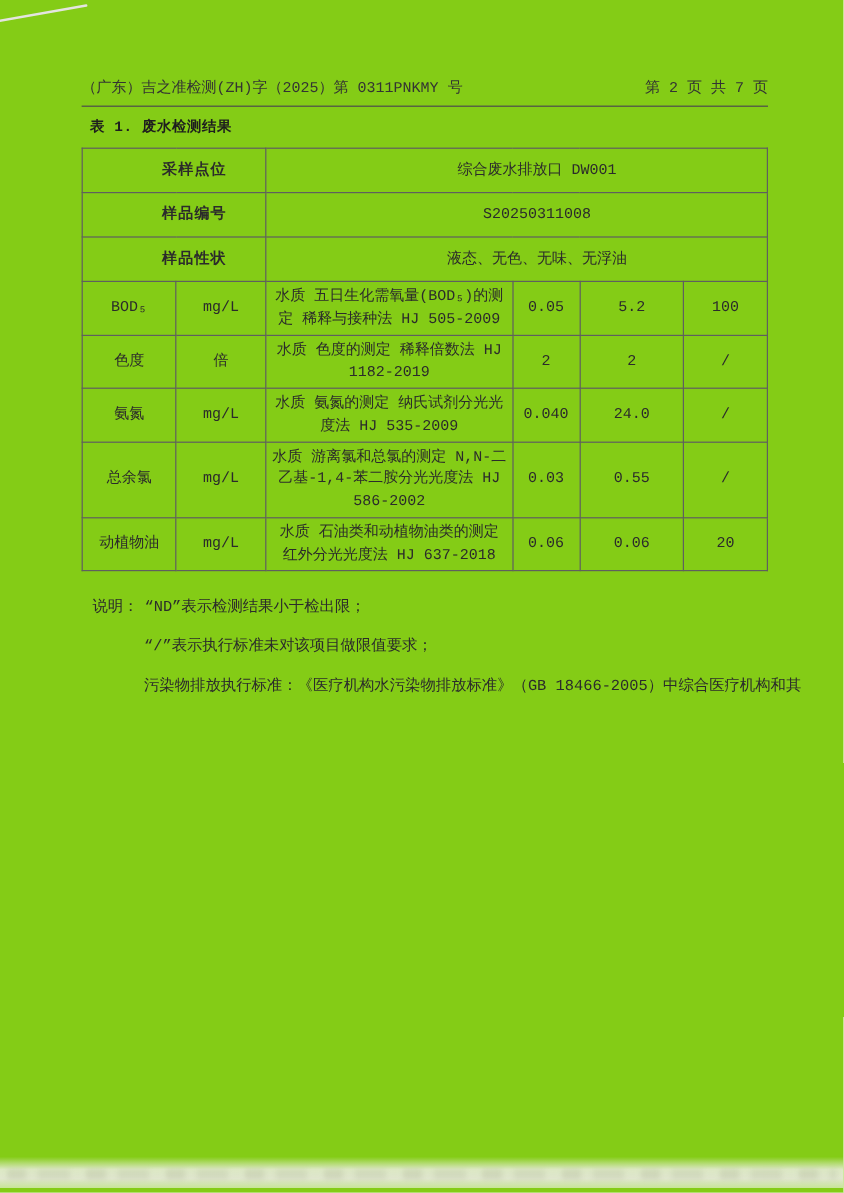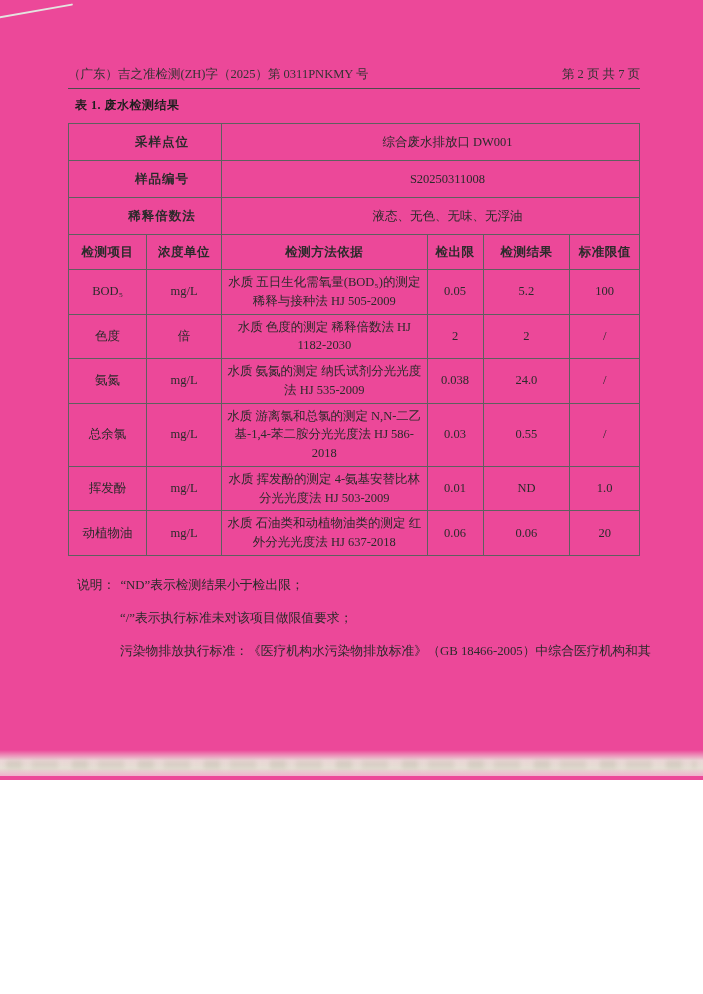--- a/index.html
+++ b/index.html
@@ -3,24 +3,24 @@
 <meta charset="utf-8">
 <style>
   html, body {
     margin: 0;
     padding: 0;
     background: #ffffff;
   }
   .page {
     position: relative;
     width: 703px;
-    height: 780px;
-    background: #ec4899;
+    height: 994px;
+    background: #84cc16;
     overflow: hidden;
-    font-family: Liberation Serif, serif;
+    font-family: Liberation Mono, monospace;
     color: #2e2e2e;
   }
   
   .artifact-top {
     position: absolute;
     top: 17px;
     left: -4px;
     width: 78px;
     height: 2px;
     background: #e4e4e0;
@@ -138,72 +138,56 @@
       <tbody>
         <tr class="info-row">
           <td colspan="2" class="lbl">采样点位</td>
           <td colspan="4">综合废水排放口 DW001</td>
         </tr>
         <tr class="info-row">
           <td colspan="2" class="lbl">样品编号</td>
           <td colspan="4">S20250311008</td>
         </tr>
         <tr class="info-row">
-          <td colspan="2" class="lbl">稀释倍数法</td>
+          <td colspan="2" class="lbl">样品性状</td>
           <td colspan="4">液态、无色、无味、无浮油</td>
         </tr>
 
-        <tr class="head-row">
-          <th>检测项目</th>
-          <th>浓度单位</th>
-          <th>检测方法依据</th>
-          <th>检出限</th>
-          <th>检测结果</th>
-          <th>标准限值</th>
-        </tr>
 
         <tr>
           <td>BOD₅</td>
           <td>mg/L</td>
           <td class="method">水质 五日生化需氧量(BOD₅)的测定 稀释与接种法 HJ 505-2009</td>
           <td>0.05</td>
           <td>5.2</td>
           <td>100</td>
         </tr>
         <tr>
           <td>色度</td>
           <td>倍</td>
-          <td class="method">水质 色度的测定 稀释倍数法 HJ 1182-2030</td>
+          <td class="method">水质 色度的测定 稀释倍数法 HJ 1182-2019</td>
           <td>2</td>
           <td>2</td>
           <td>/</td>
         </tr>
         <tr>
           <td>氨氮</td>
           <td>mg/L</td>
           <td class="method">水质 氨氮的测定 纳氏试剂分光光度法 HJ 535-2009</td>
-          <td>0.038</td>
+          <td>0.040</td>
           <td>24.0</td>
           <td>/</td>
         </tr>
         <tr>
           <td>总余氯</td>
           <td>mg/L</td>
-          <td class="method">水质 游离氯和总氯的测定 N,N-二乙基-1,4-苯二胺分光光度法 HJ 586-2018</td>
+          <td class="method">水质 游离氯和总氯的测定 N,N-二乙基-1,4-苯二胺分光光度法 HJ 586-2002</td>
           <td>0.03</td>
           <td>0.55</td>
           <td>/</td>
-        </tr>
-        <tr>
-          <td>挥发酚</td>
-          <td>mg/L</td>
-          <td class="method">水质 挥发酚的测定 4-氨基安替比林分光光度法 HJ 503-2009</td>
-          <td>0.01</td>
-          <td>ND</td>
-          <td>1.0</td>
         </tr>
         <tr>
           <td>动植物油</td>
           <td>mg/L</td>
           <td class="method">水质 石油类和动植物油类的测定 红外分光光度法 HJ 637-2018</td>
           <td>0.06</td>
           <td>0.06</td>
           <td>20</td>
         </tr>
       </tbody>

